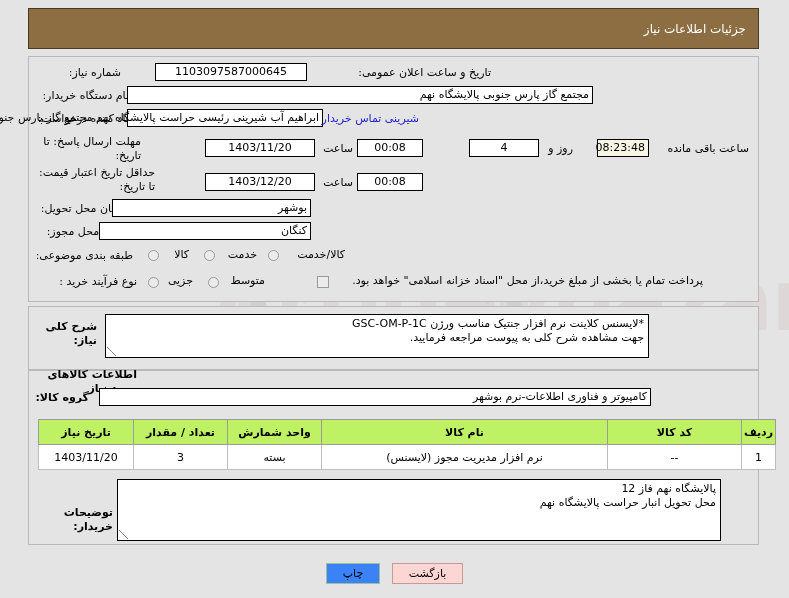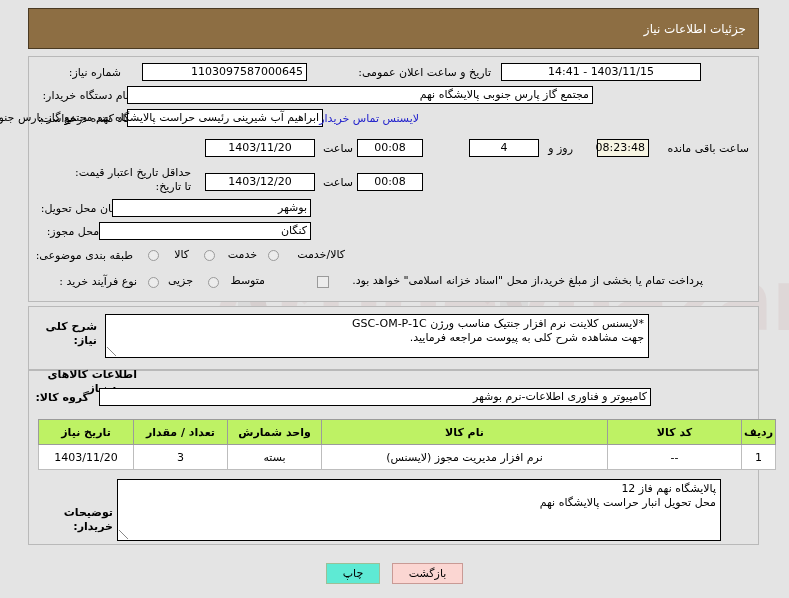--- a/index.html
+++ b/index.html
@@ -142,21 +142,21 @@
     border:1px solid #7a7a7a;
     font-size:11px;
     font-family:"DejaVu Sans","Liberation Sans",sans-serif;
     padding:3px 16px;
     margin:0 4px;
     cursor:pointer;
     color:#000;
     line-height:13px;
   }
   .btn-back{background:#fbd6d2;border-color:#c99a95;}
-  .btn-print{background:#5eead4;border-color:#9cbf97;}
+  .btn-print{background:#3b82f6;border-color:#9cbf97;}
 
   
   .wm{
     position:absolute;left:0;top:0;width:789px;height:598px;
     pointer-events:none;overflow:hidden;
   }
   .wm-text{
     position:absolute;left:210px;top:300px;
     font-size:86px;font-weight:bold;
     color:rgba(190,150,150,0.16);
@@ -189,41 +189,41 @@
   <div class="wm">
     <div class="wm-arc"></div>
     <div class="wm-blk" style="left:238px;top:290px;width:28px;height:80px;"></div>
     <div class="wm-blk" style="left:500px;top:290px;width:28px;height:80px;"></div>
     <div class="wm-text">Artidevbazar.net</div>
   </div>
 
   <div class="panel panel-top"></div>
 
   <div class="lbl" style="right:668px;top:66px;width:90px;">شماره نیاز:</div>
-  <div class="inp num" style="right:482px;top:63px;width:165px;text-align:right;">1103097587000645</div>
+  <div class="inp num" style="right:482px;top:63px;width:152px;">1103097587000645</div>
 
   <div class="lbl" style="right:298px;top:66px;width:176px;">تاریخ و ساعت اعلان عمومی:</div>
-  <div class="inp num" style="right:88px;top:63px;width:200px;">1403/11/15 - 14:41</div>
 
   <div class="lbl" style="right:660px;top:89px;width:98px;">نام دستگاه خریدار:</div>
   <div class="inp" style="right:196px;top:86px;width:466px;">مجتمع گاز پارس جنوبی  پالایشگاه نهم</div>
 
   <div class="lbl" style="right:650px;top:112px;width:108px;">ایجاد کننده درخواست:</div>
   <div class="inp" style="right:466px;top:109px;width:196px;">ابراهیم آب شیرینی رئیسی حراست پالایشگاه نهم مجتمع گاز پارس جنوبی  پالایش</div>
-  <div class="link blue" style="right:370px;top:112px;">لایسنس تماس خریدار</div>
-
+  <div class="link blue" style="right:370px;top:112px;">شیرینی تماس خریدار</div>
+
+  <div class="lbl" style="right:648px;top:135px;width:110px;">مهلت ارسال پاسخ: تا تاریخ:</div>
   <div class="inp num" style="right:474px;top:139px;width:110px;">1403/11/20</div>
   <div class="lbl" style="right:436px;top:142px;width:34px;">ساعت</div>
   <div class="inp num" style="right:366px;top:139px;width:66px;">00:08</div>
   <div class="inp num" style="right:250px;top:139px;width:70px;">4</div>
   <div class="lbl" style="right:216px;top:142px;width:30px;">روز و</div>
   <div class="inp num beige" style="right:140px;top:139px;width:52px;">08:23:48</div>
   <div class="lbl" style="right:40px;top:142px;width:96px;">ساعت باقی مانده</div>
 
-  <div class="lbl" style="right:598px;top:166px;width:124px;">حداقل تاریخ اعتبار قیمت: تا تاریخ:</div>
+  <div class="lbl" style="right:634px;top:166px;width:124px;">حداقل تاریخ اعتبار قیمت: تا تاریخ:</div>
   <div class="inp num" style="right:474px;top:173px;width:110px;">1403/12/20</div>
   <div class="lbl" style="right:436px;top:176px;width:34px;">ساعت</div>
   <div class="inp num" style="right:366px;top:173px;width:66px;">00:08</div>
 
   <div class="lbl" style="right:662px;top:202px;width:96px;">استان محل تحویل:</div>
   <div class="inp" style="right:478px;top:199px;width:199px;">بوشهر</div>
 
   <div class="lbl" style="right:666px;top:225px;width:92px;">شهر محل مجوز:</div>
   <div class="inp" style="right:478px;top:222px;width:212px;text-align:right;">کنگان</div>
 

